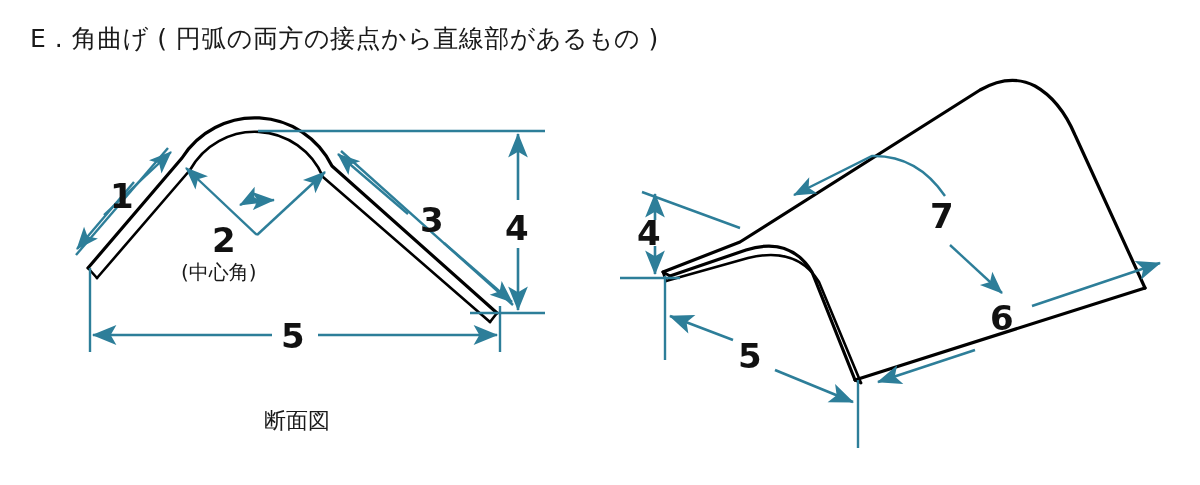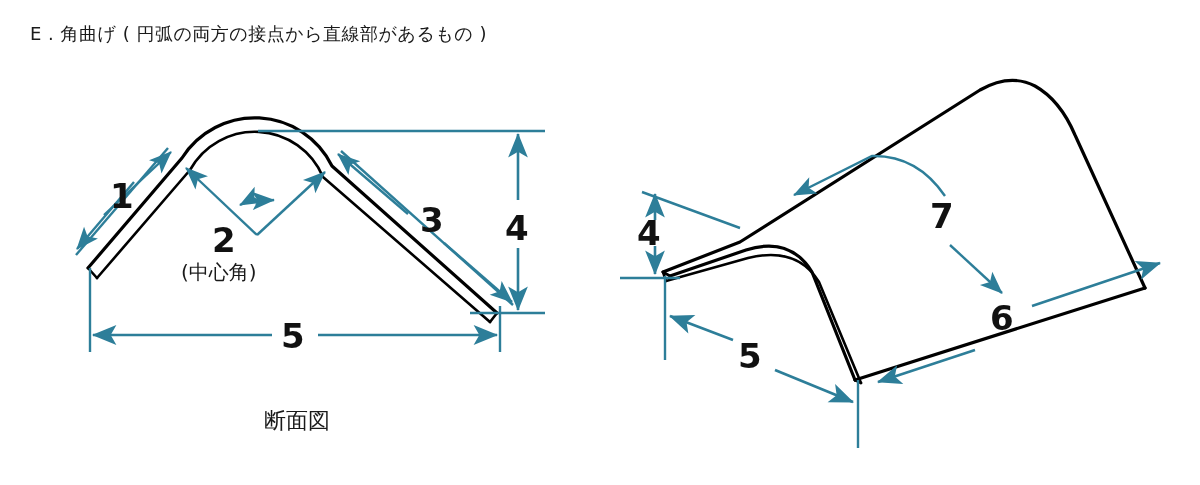--- a/index.html
+++ b/index.html
@@ -15,21 +15,21 @@
     position: relative;
     width: 1200px;
     height: 485px;
     background: #ffffff;
     overflow: hidden;
   }
   #title {
     position: absolute;
     left: 30px;
     top: 22px;
-    font-size: 18px;
+    font-size: 25px;
     font-weight: 500;
     color: #1a1a1a;
     letter-spacing: 0.5px;
     white-space: nowrap;
   }
   svg.fig {
     position: absolute;
     left: 0;
     top: 0;
     width: 1200px;

